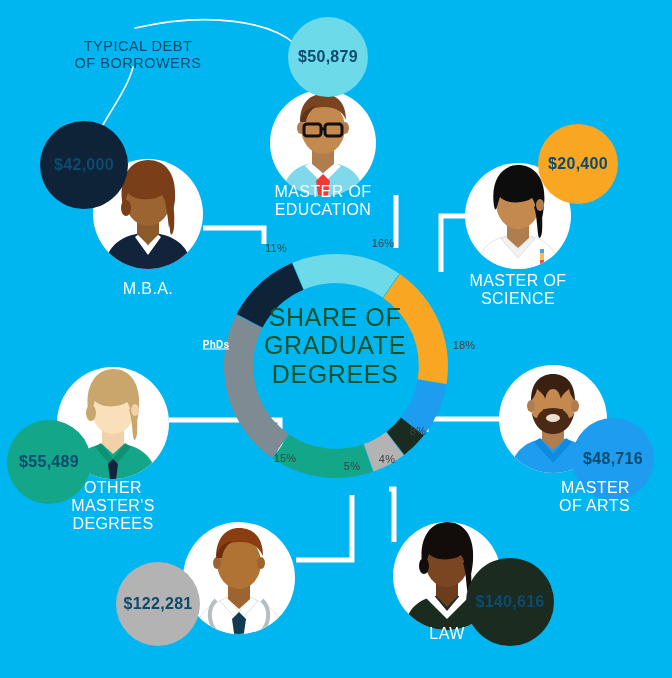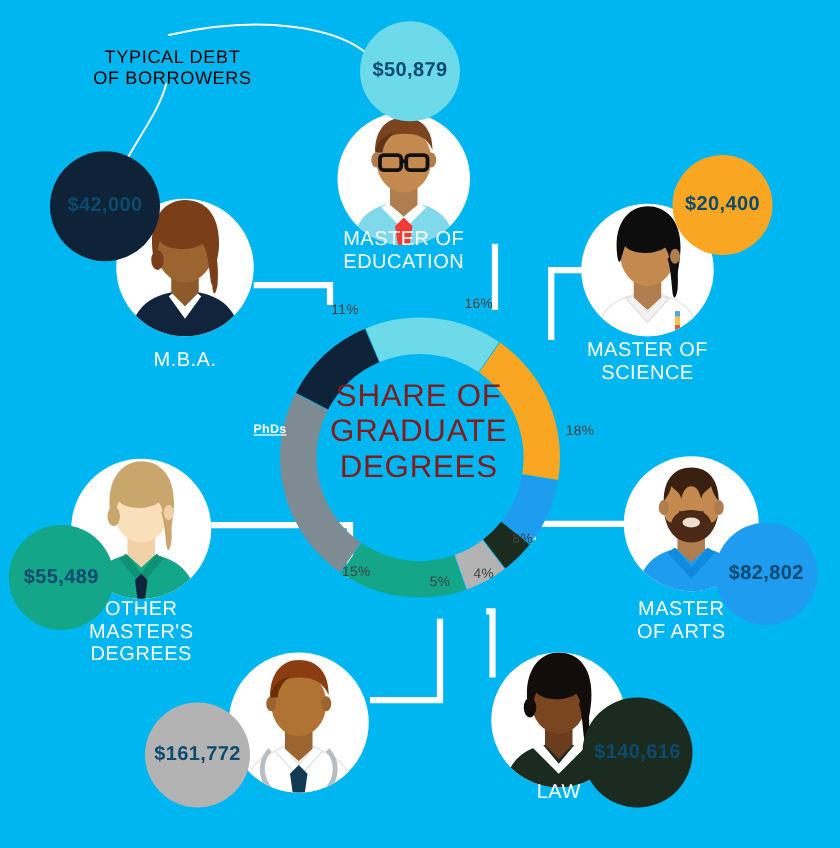--- a/index.html
+++ b/index.html
@@ -22,21 +22,21 @@
     font-weight:400;
     letter-spacing:.4px;
     line-height:1.12;
     text-transform:uppercase;
     white-space:pre-line;
     pointer-events:none;
   }
   .lbl.deg{font-size:16px;}
   .hint{
     position:absolute;
-    color:#000000;
+    color:#0c4a6e;
     font-size:14.5px;
     line-height:1.17;
     letter-spacing:.5px;
     text-align:center;
     text-transform:uppercase;
     white-space:pre-line;
   }
   .money{
     position:absolute;
     color:#0c4a6e;
@@ -51,21 +51,21 @@
     position:absolute;
     color:#404040;
     font-weight:normal;
     font-size:11px;
     letter-spacing:.2px;
     white-space:nowrap;
     transform:translate(-50%,-50%);
   }
   .centertitle{
     position:absolute;
-    color:#7f1d1d;
+    color:#14532d;
     font-size:25px;
     line-height:1.13;
     letter-spacing:.6px;
     text-align:center;
     text-transform:uppercase;
     white-space:pre-line;
     transform:translate(-50%,-50%);
     width:220px;
   }
   .phds{
@@ -300,30 +300,30 @@
   <div class="pct" style="left:418px;top:431px;">8%</div>
   <div class="pct" style="left:387px;top:459px;">4%</div>
   <div class="pct" style="left:352px;top:466px;">5%</div>
   <div class="pct" style="left:285px;top:458px;">15%</div>
   <div class="phds" style="left:216px;top:344px;">PhDs</div>
   <div class="pct" style="left:276px;top:248px;">11%</div>
 
   <div class="money" style="left:84px;top:165px;">$42,000</div>
   <div class="money" style="left:328px;top:57px;">$50,879</div>
   <div class="money" style="left:578px;top:164px;">$20,400</div>
-  <div class="money" style="left:613px;top:459px;">$82,802</div>
+  <div class="money" style="left:613px;top:459px;">$48,716</div>
   <div class="money" style="left:510px;top:602px;">$140,616</div>
-  <div class="money" style="left:158px;top:604px;">$161,772</div>
+  <div class="money" style="left:158px;top:604px;">$122,281</div>
   <div class="money" style="left:49px;top:462px;">$55,489</div>
 
   <div class="lbl deg" style="left:263px;top:183px;width:120px;">MASTER OF
 EDUCATION</div>
   <div class="lbl deg" style="left:98px;top:280px;width:100px;">M.B.A.</div>
   <div class="lbl deg" style="left:458px;top:272px;width:120px;">MASTER OF
 SCIENCE</div>
-  <div class="lbl deg" style="left:486px;top:479px;width:118px;">MASTER
+  <div class="lbl deg" style="left:512px;top:479px;width:118px;text-align:right;">MASTER
 OF ARTS</div>
   <div class="lbl deg" style="left:397px;top:625px;width:100px;">LAW</div>
   <div class="lbl deg" style="left:53px;top:479px;width:120px;">OTHER
 MASTER'S
 DEGREES</div>
 
 </div>
 
 </body></html>

